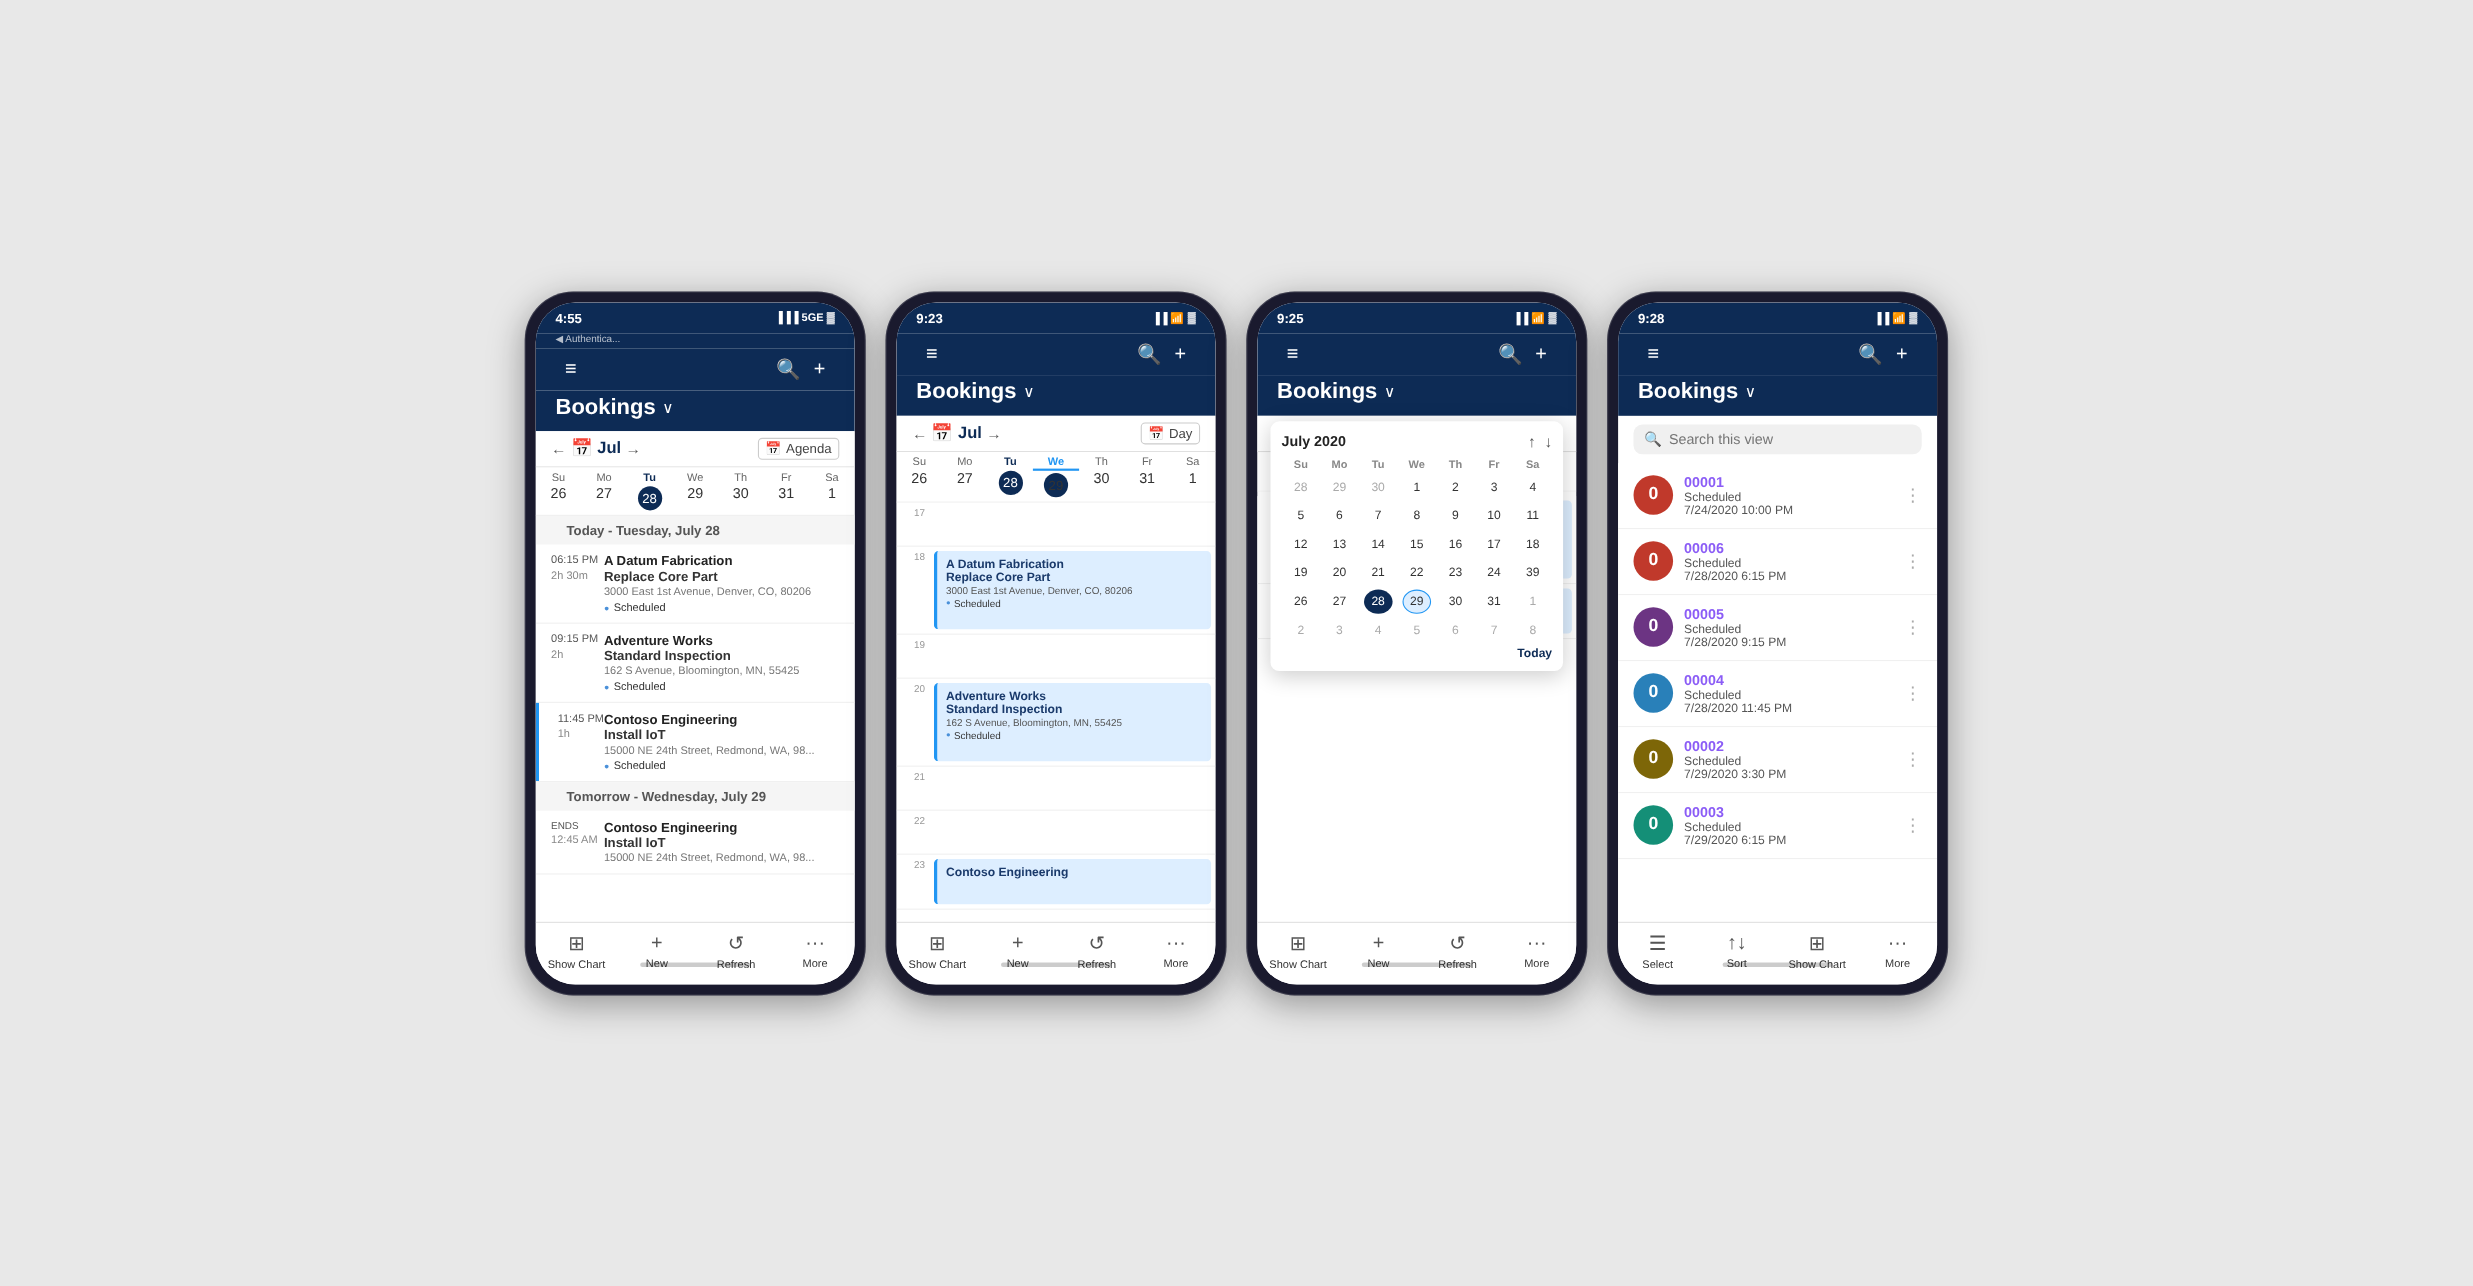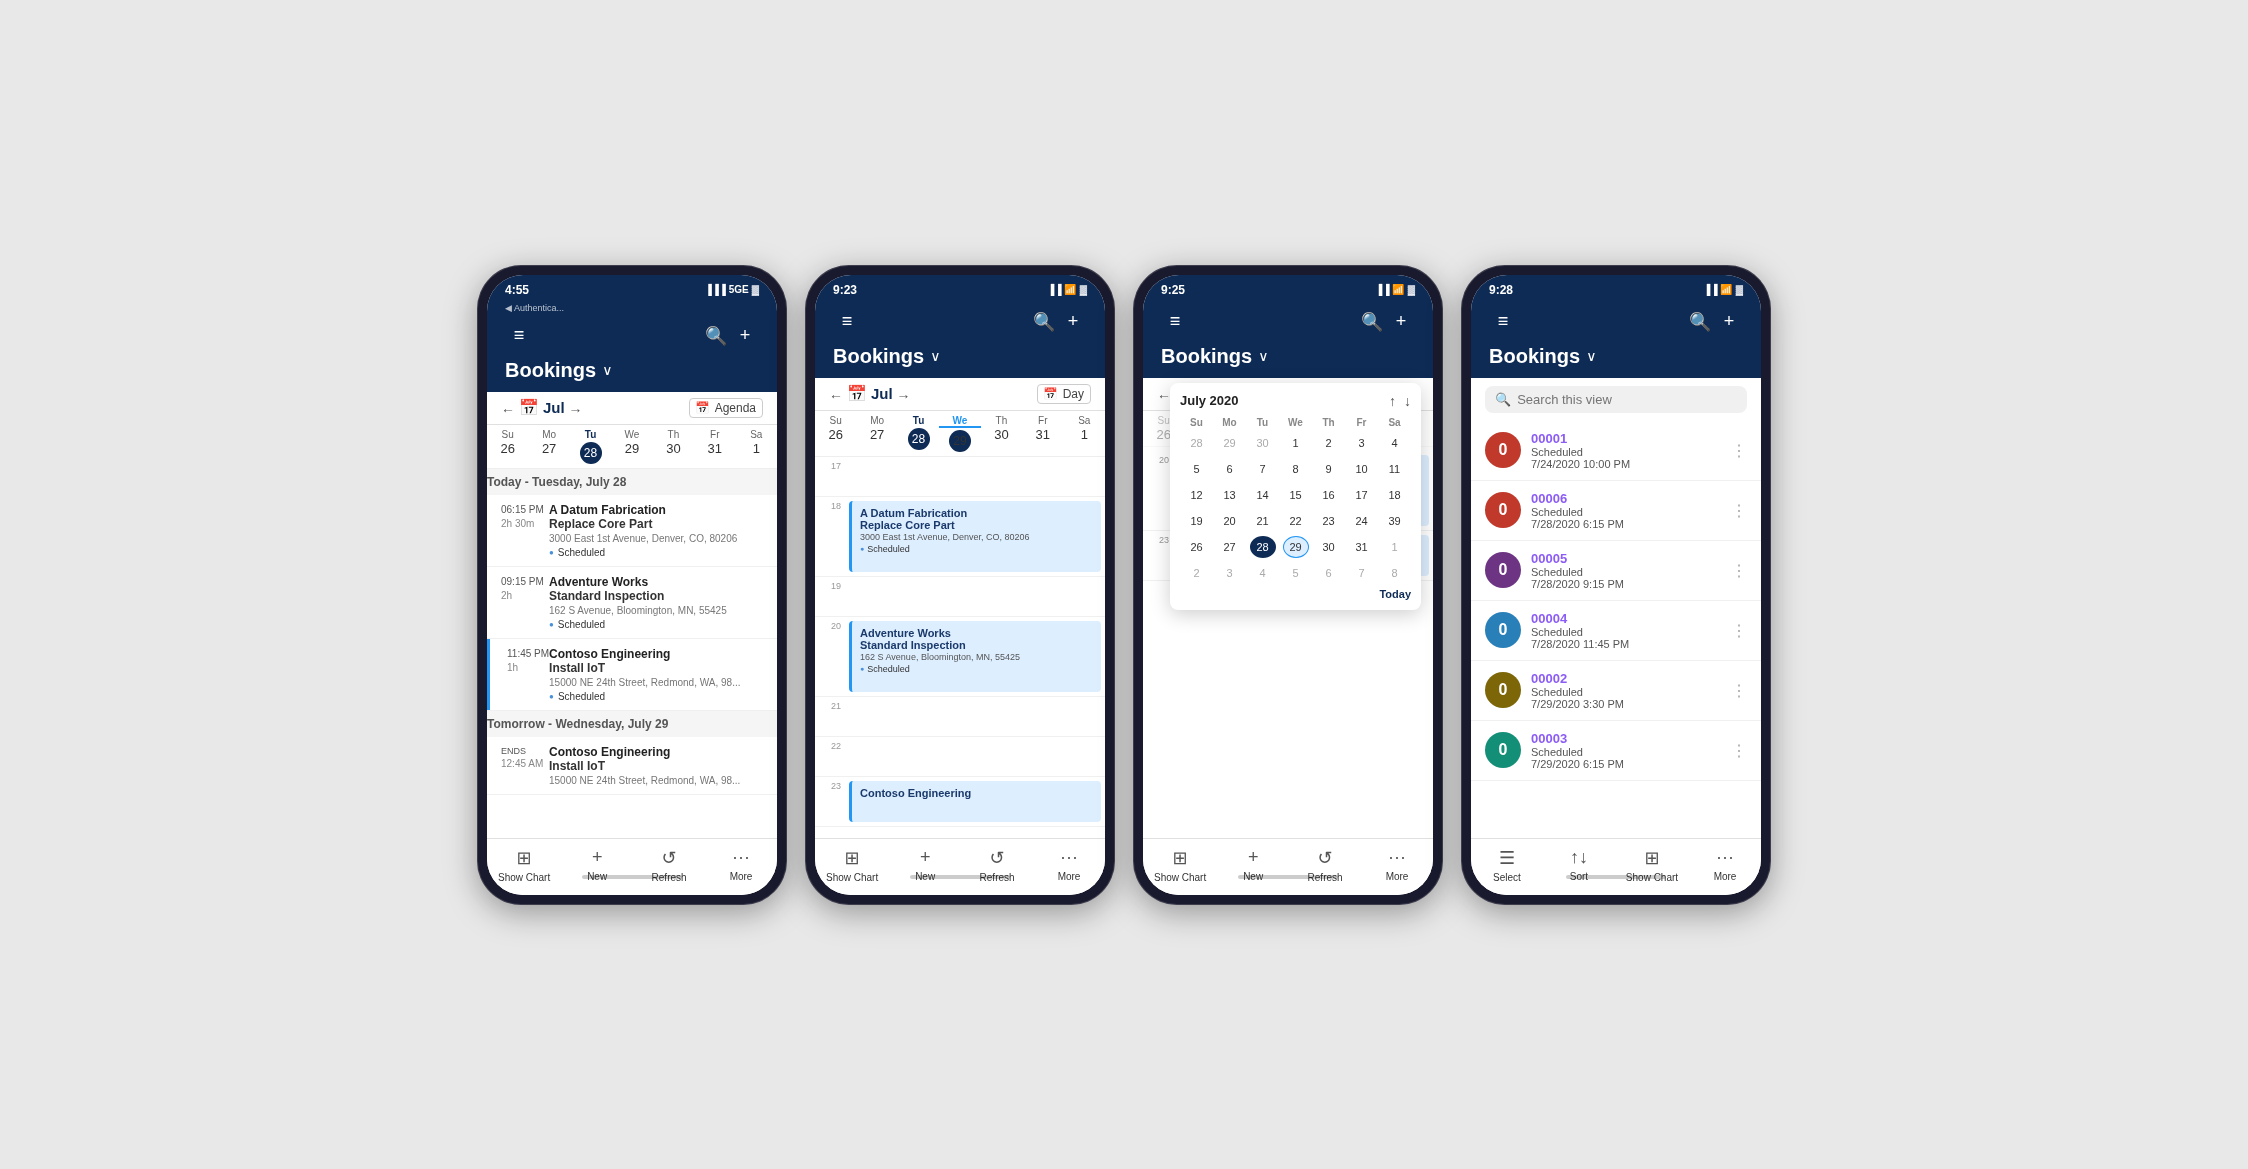--- a/index.html
+++ b/index.html
@@ -146,21 +146,21 @@
       margin: 2px auto 0;
       font-size: 12px;
     }
     
     .agenda-content {
       flex: 1;
       overflow-y: auto;
       background: #fff;
     }
     .agenda-date-label {
-      padding: 6px 0;
+      padding: 6px 28px;
       font-size: 12px;
       font-weight: 600;
       color: #555;
       background: #f5f5f5;
     }
     .agenda-item {
       display: flex;
       padding: 8px 14px;
       border-bottom: 1px solid #f0f0f0;
       position: relative;
@@ -254,21 +254,21 @@
       width: 100px;
       height: 4px;
       background: #000;
       border-radius: 2px;
       opacity: 0.2;
     }
     
     .cal-popup {
       position: absolute;
       top: 108px;
-      left: 27px;
+      left: 12px;
       right: 12px;
       background: #fff;
       border-radius: 8px;
       box-shadow: 0 4px 20px rgba(0,0,0,0.2);
       z-index: 10;
       padding: 10px;
     }
     .cal-popup .popup-header {
       display: flex;
       justify-content: space-between;

